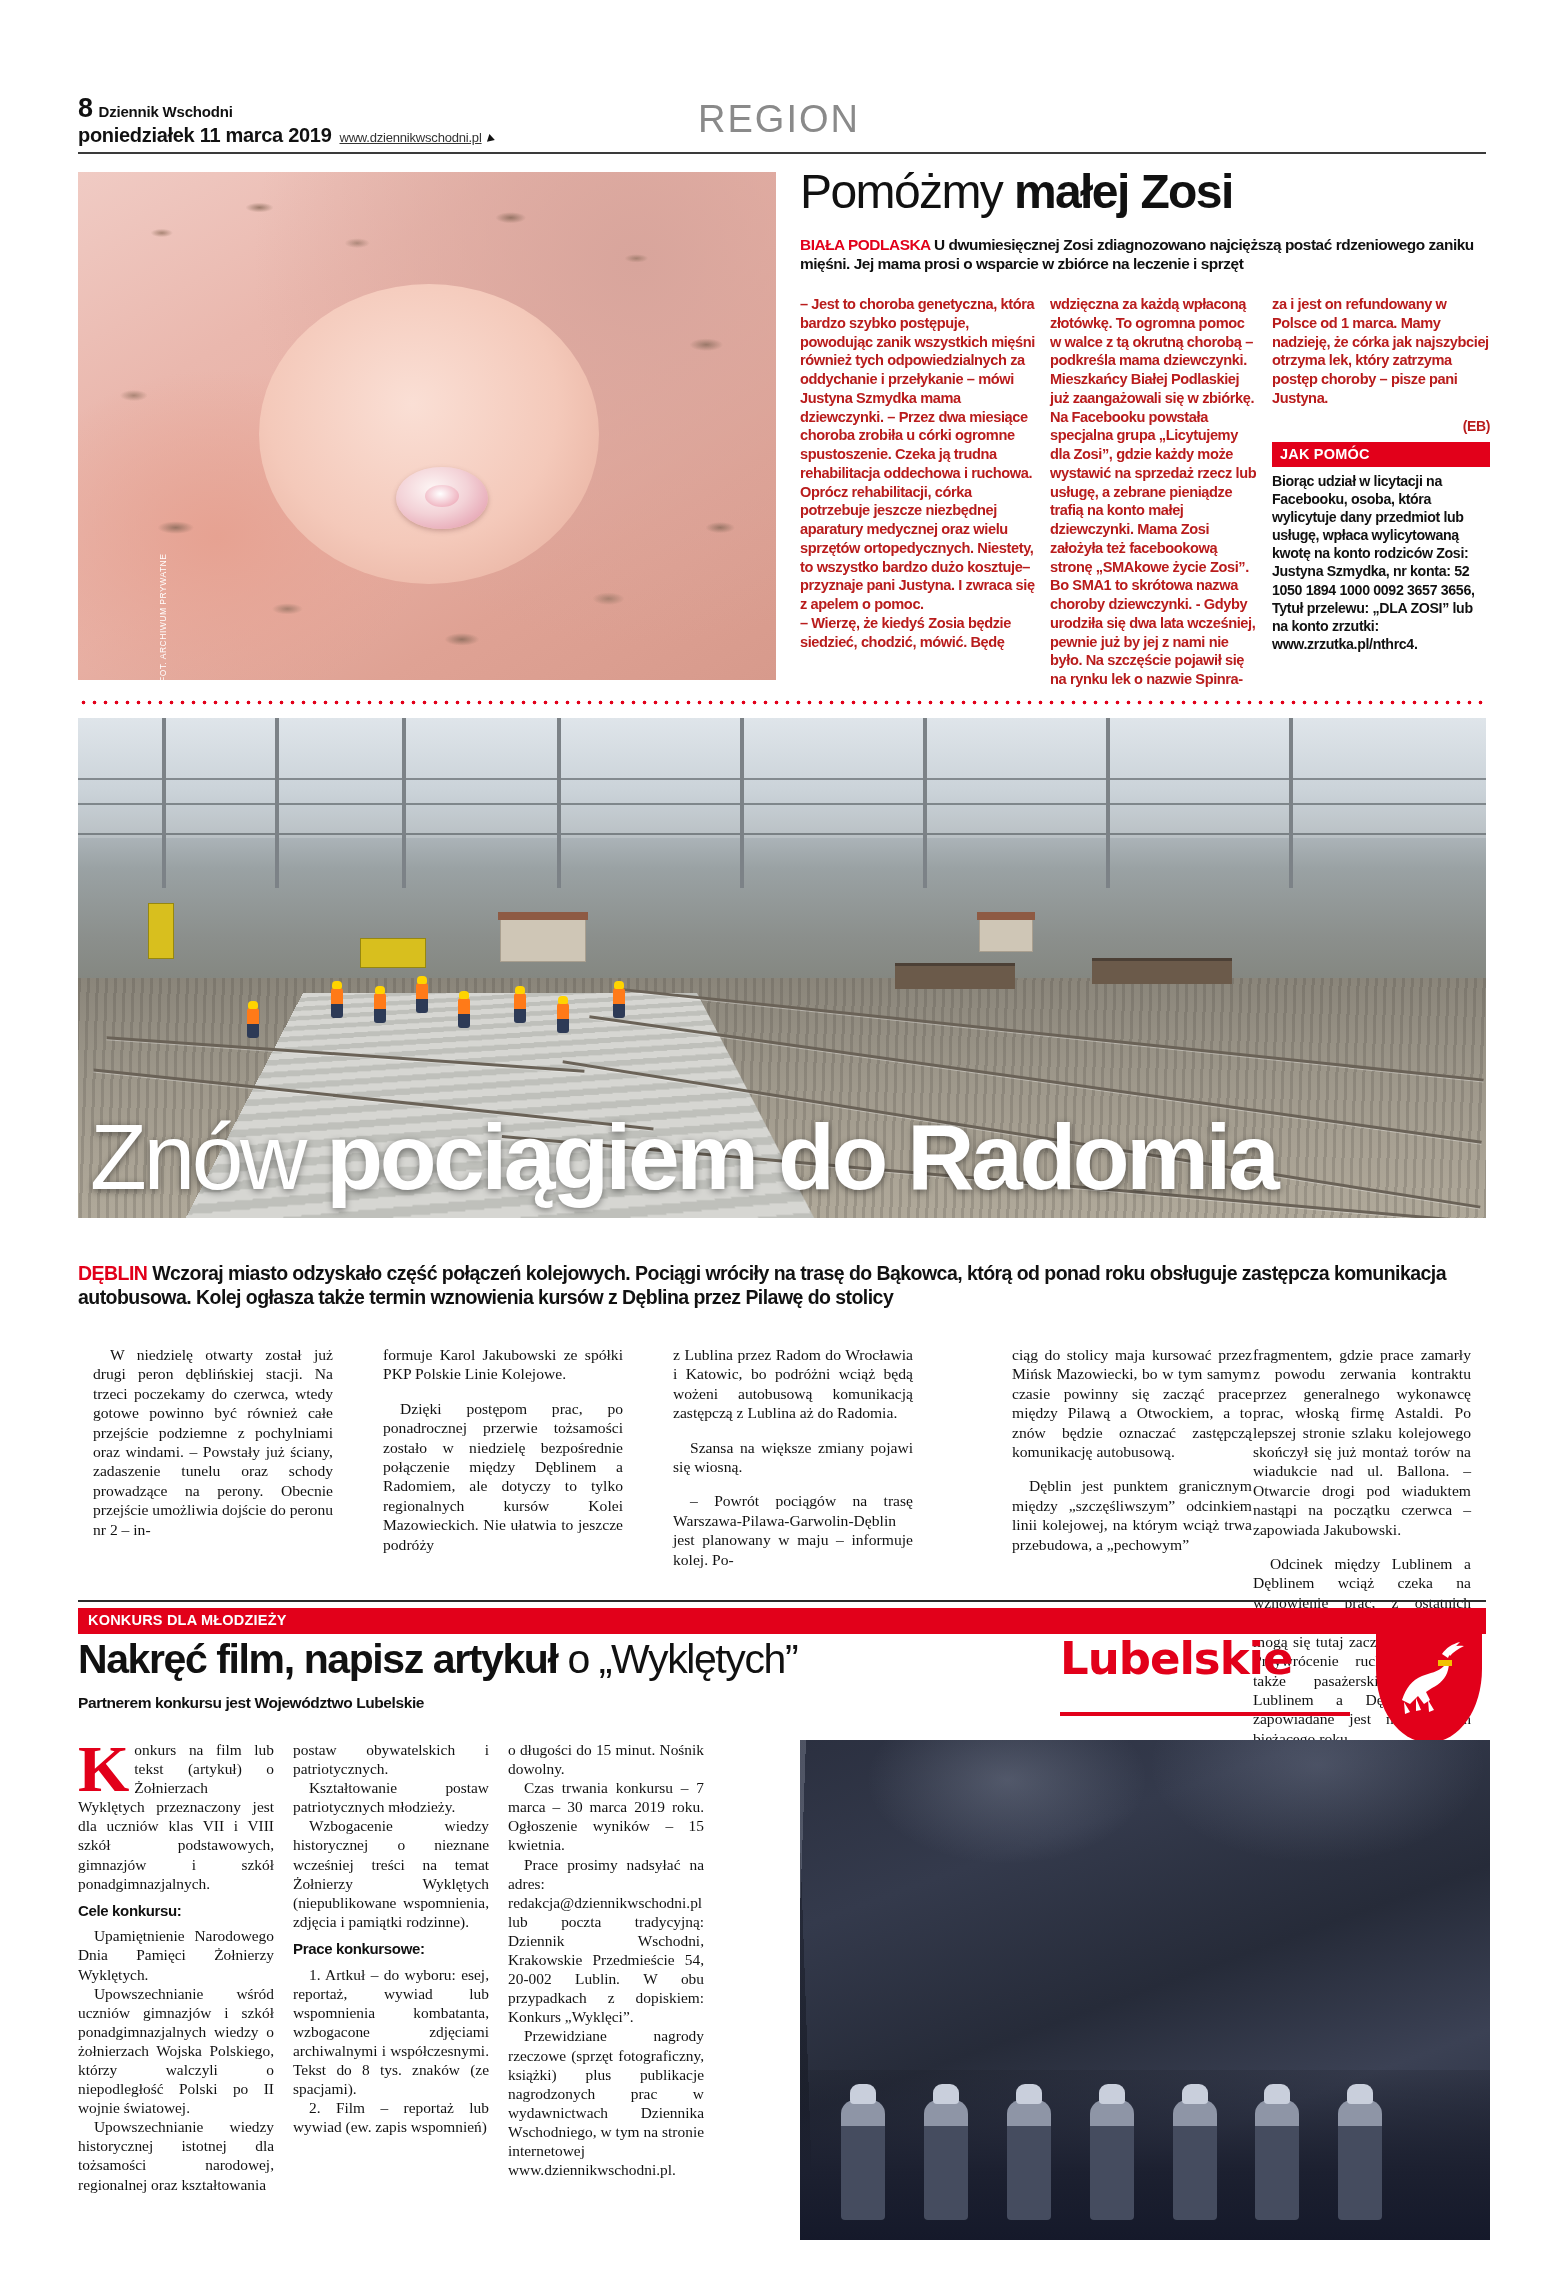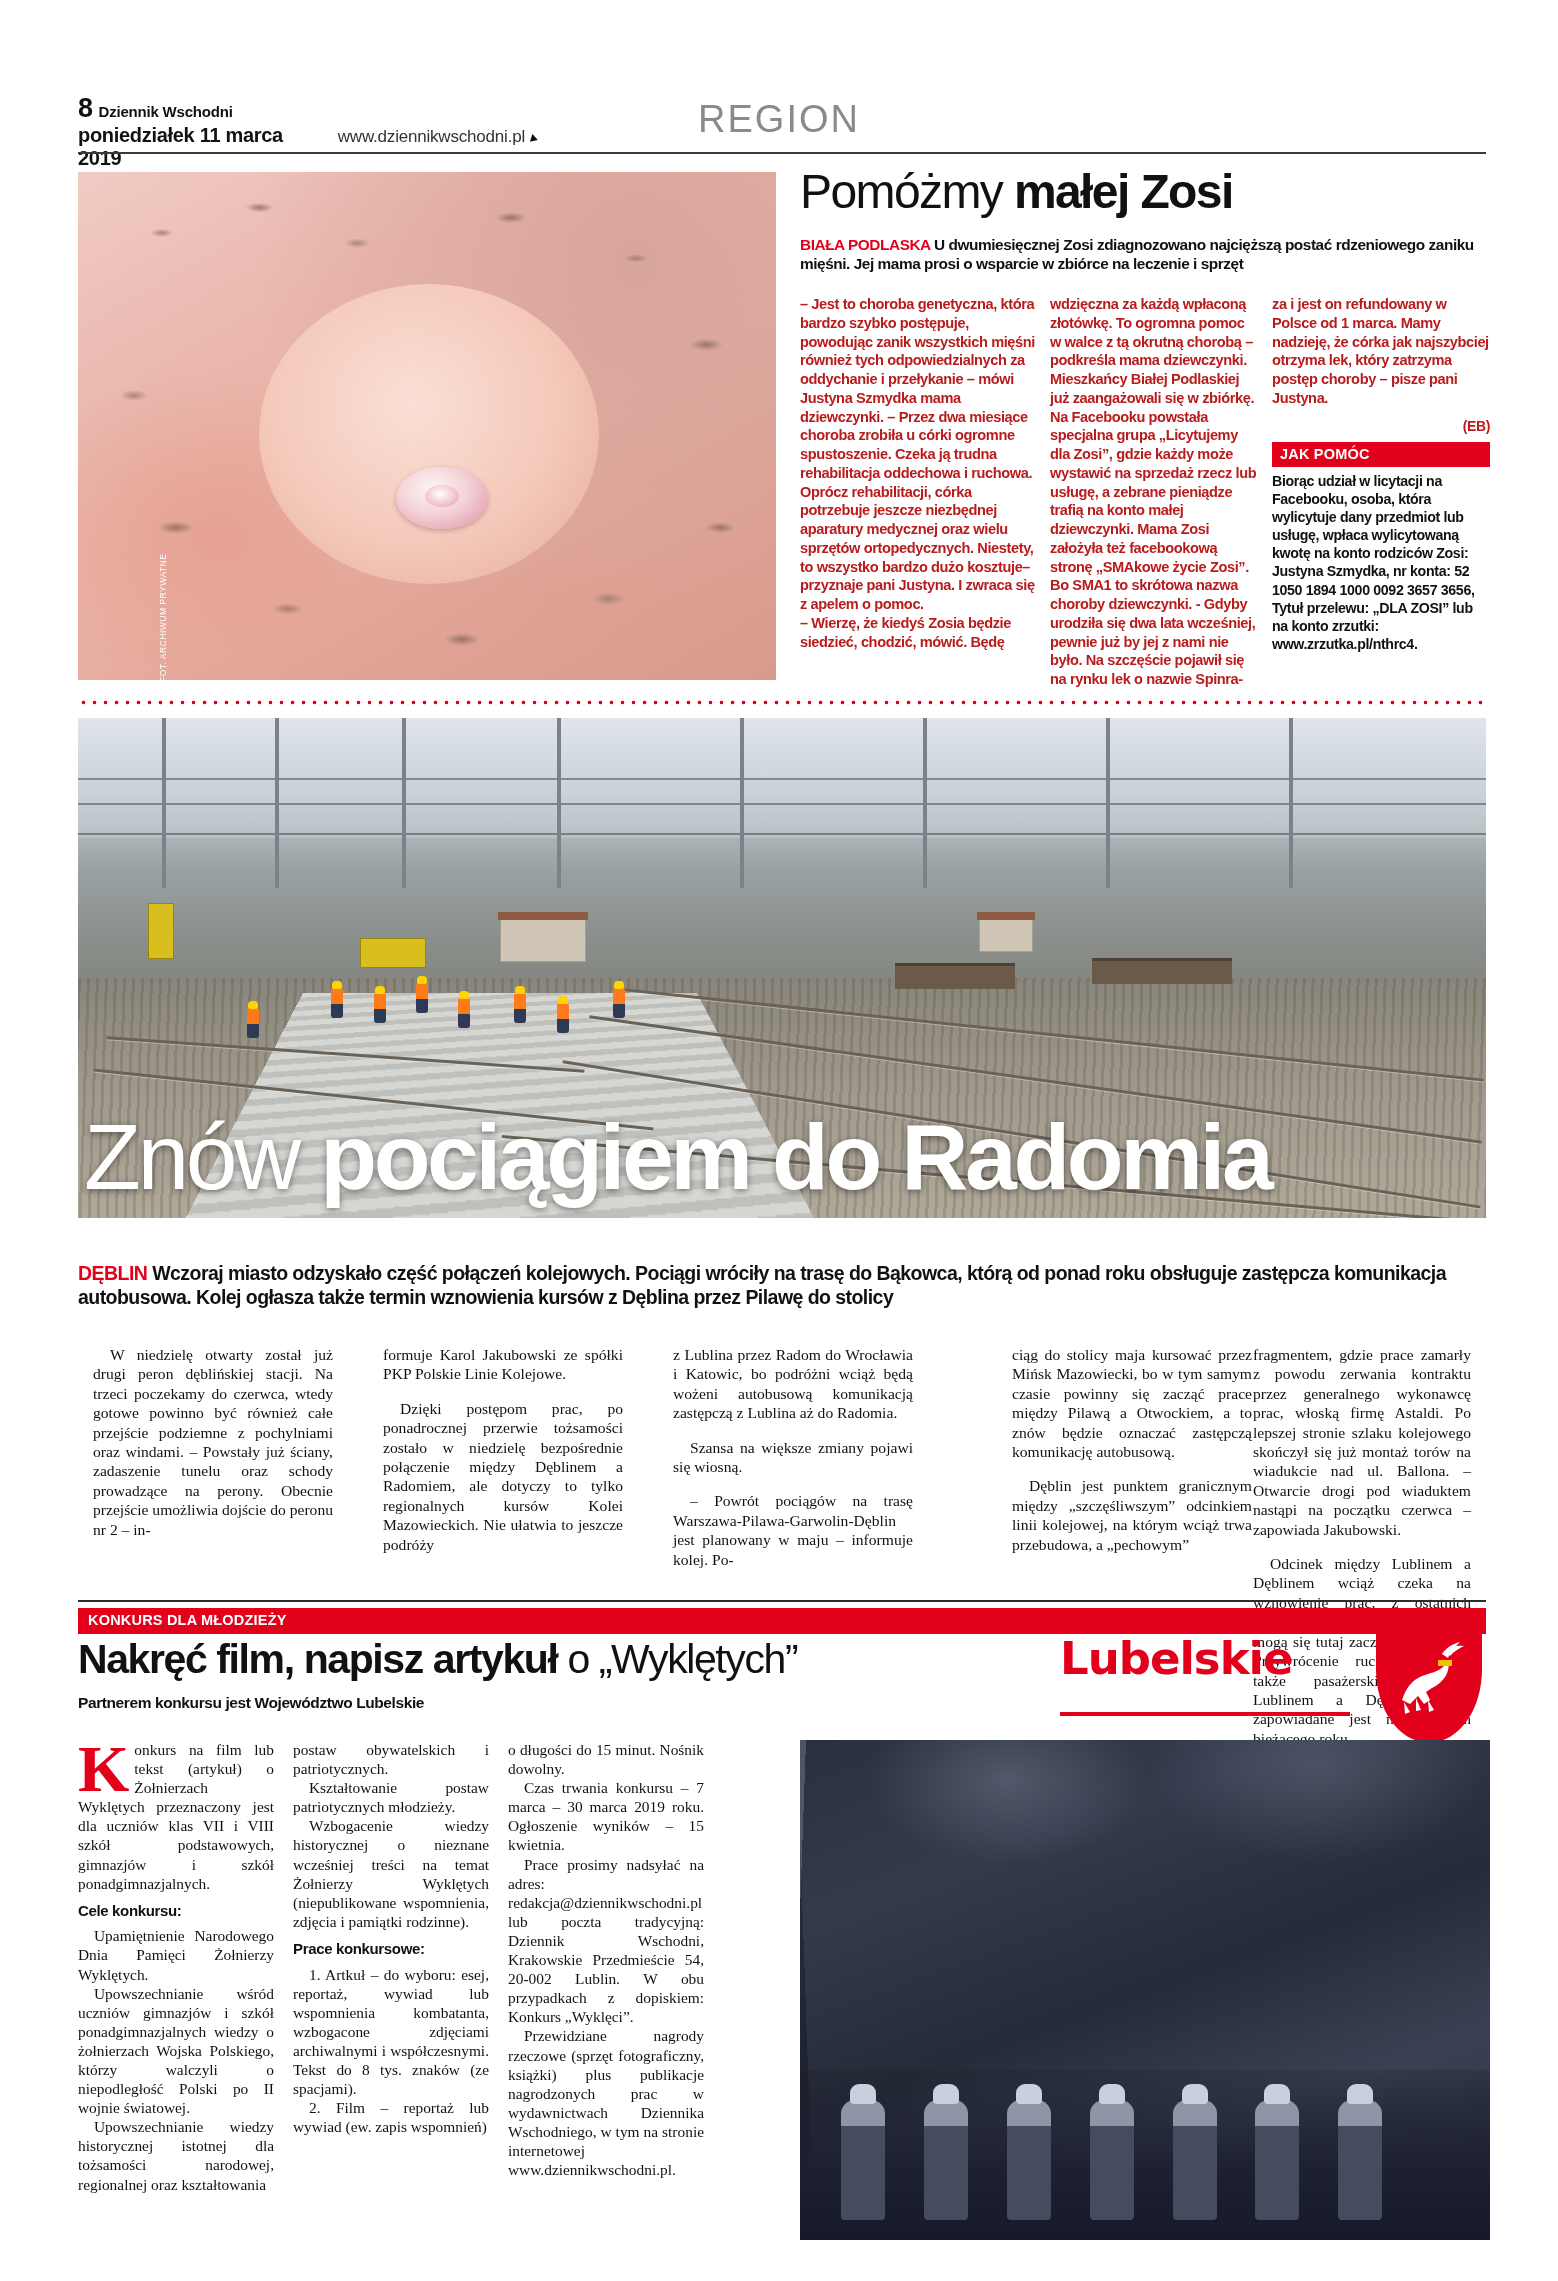--- a/index.html
+++ b/index.html
@@ -13,21 +13,21 @@
   }
   .page { position: absolute; left: 0; top: 0; width: 1558px; height: 2281px; }
 
   
   .masthead { position: absolute; left: 78px; top: 95px; width: 460px; }
   .mh-row1 { display: flex; align-items: baseline; gap: 6px; }
   .mh-pageno { font-size: 27px; font-weight: bold; letter-spacing: -0.5px; line-height: 1; }
   .mh-title { font-size: 15px; font-weight: bold; letter-spacing: -0.2px; }
   .mh-row2 { display: flex; align-items: baseline; gap: 8px; margin-top: 2px; }
   .mh-date { font-size: 20px; font-weight: bold; letter-spacing: -0.3px; }
-  .mh-url { font-size: 17px; color: #333; letter-spacing: -0.2px; }
+  .mh-url { font-size: 13px; color: #333; letter-spacing: -0.2px; text-decoration: underline; }
   .mh-arrow { display:inline-block; width:0;height:0;border-left:7px solid #111;
               border-top:4px solid transparent;border-bottom:4px solid transparent;
               transform: rotate(18deg); margin-left:-2px; position:relative; top:1px; }
 
   .section-label {
     position: absolute; left: 0; top: 98px; width: 1558px; text-align: center;
     font-size: 38px; color: #8a8a8a; letter-spacing: 2px; font-weight: 300;
   }
   .rule-top { position: absolute; left: 78px; top: 152px; width: 1408px; height: 2px; background: #3a3a3a; }
 
@@ -126,23 +126,23 @@
   .a2-photo .wire { position:absolute; left:0; width:100%; height:1.5px; background:rgba(70,76,80,.55); }
   .a2-photo .worker { position:absolute; width:12px; height:30px; border-radius:3px;
     background: linear-gradient(180deg,#ff7a18 0 55%, #2d3a56 55% 100%); }
   .a2-photo .worker:before { content:""; position:absolute; left:1px; top:-7px; width:10px; height:8px;
     border-radius:4px 4px 2px 2px; background:#ffd400; }
   .a2-photo .machine { position:absolute; background:#d8bf1e; border:1px solid #96870f; }
   .a2-photo .wagon { position:absolute; height:26px; background:#6b5a4a; border-top:3px solid #4c4036; }
   .a2-photo .bldg { position:absolute; background:#cfc6b6; border:1px solid #a99f8f; }
   .a2-photo .bldg .roof { position:absolute; left:-3px; right:-3px; top:-7px; height:8px; background:#8e5a43; }
 
-  .a2-head { position:absolute; left:84px; top:1112px; width:1408px;
+  .a2-head { position:absolute; left:78px; top:1112px; width:1408px;
              font-size: 93px; line-height: .98; letter-spacing:-3.4px; color:#ffffff;
-             text-shadow: 0 2px 7px rgba(0,0,0,.45); }
+             text-shadow: 0 2px 7px rgba(0,0,0,.45); padding-left: 12px; }
   .a2-head .light { font-weight: 300; }
   .a2-head .bold { font-weight: bold; }
   .photo-credit-r { position:absolute; right: 64px; top: 1070px;
     transform-origin: right top; transform: rotate(-90deg) translate(-100%, 0);
     font-size: 8.5px; letter-spacing:.5px; color:#fff; white-space:nowrap; }
 
   .a2-lead { position:absolute; left:78px; top:1262px; width:1408px;
              font-size:19.5px; line-height:1.23; font-weight:bold; letter-spacing:-0.55px; }
   .a2-lead .city { color:#e2001a; }
 

